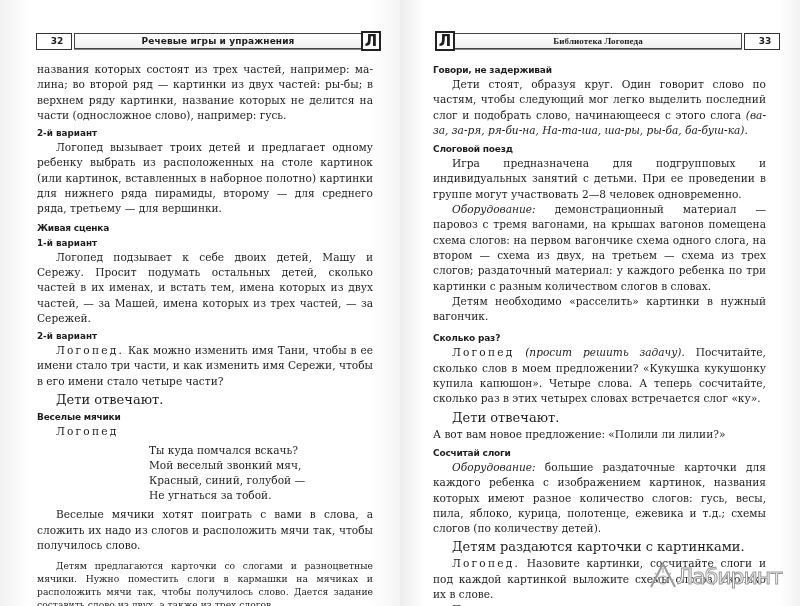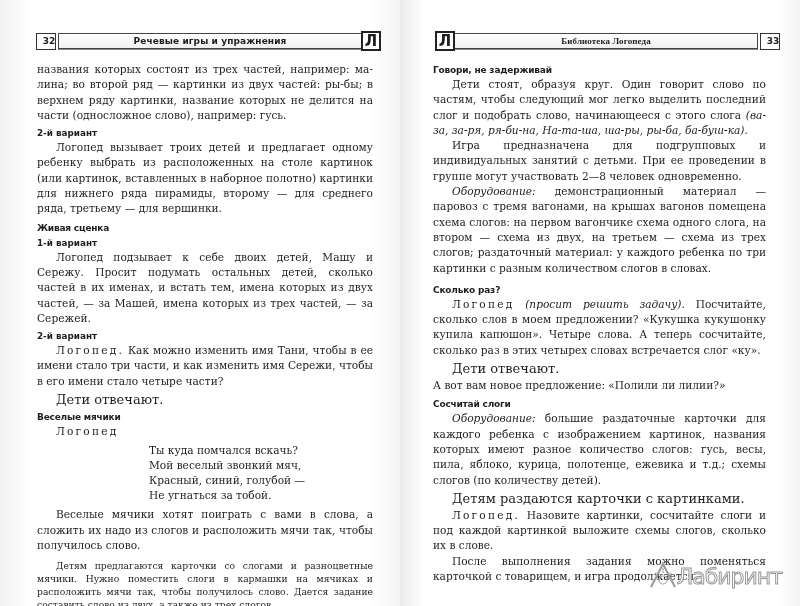--- a/index.html
+++ b/index.html
@@ -4,21 +4,21 @@
 <style>
   html,body{margin:0;padding:0;}
   body{width:800px;height:606px;background:#ffffff;position:relative;overflow:hidden;
        font-family:"DejaVu Serif","Liberation Serif",serif;color:#1e1e1e;}
   .page{position:absolute;top:0;height:606px;}
   .page.left{left:0;width:400px;background:linear-gradient(to right,#f2f2f2 0,#ffffff 30px,#ffffff 370px,#f4f4f4 400px);}
   .page.right{left:400px;width:400px;background:linear-gradient(to right,#ececec 0,#ffffff 25px,#ffffff 380px,#f2f2f2 400px);}
   .hdr{position:absolute;top:31px;height:20px;display:flex;align-items:center;}
   .left .hdr{left:36px;width:345px;}
   .right .hdr{left:35px;width:345px;}
-  .pnum{width:20px;height:17px;border:1px solid #333;font:bold 9px "DejaVu Sans",sans-serif;
+  .pnum{width:36px;height:17px;border:1px solid #333;font:bold 9px "DejaVu Sans",sans-serif;
         display:flex;align-items:center;justify-content:center;background:#fff;box-sizing:border-box;padding-left:6px;}
   .hbar{flex:1;height:14px;border:1px solid #444;border-left:none;border-right:none;
         background:linear-gradient(#fff,#f0f0f0);display:flex;align-items:center;justify-content:center;
         font:bold 9px "DejaVu Sans",sans-serif;letter-spacing:0.1px;box-shadow:0 1px 0 #888;}
   .left .hbar{border-left:1px solid #444;margin-left:2px;}
   .right .hbar{border-right:1px solid #444;margin-right:2px;font-family:Liberation Serif, serif;}
   .lbox{width:20px;height:20px;border:2px solid #222;box-sizing:border-box;display:flex;align-items:center;justify-content:center;
         font:bold 15px "DejaVu Sans",sans-serif;background:#fff;}
   .content{position:absolute;top:62px;font-size:10.6px;line-height:15.3px;}
   .left .content{left:37px;width:336px;}
@@ -76,22 +76,24 @@
   <div class="hdr">
     <div class="lbox">Л</div>
     <div class="hbar">Библиотека Логопеда</div>
     <div class="pnum">33</div>
   </div>
 
   <div class="content">
     <h4 style="margin-top:3px">Говори, не задерживай</h4>
     <p class="ind"><span>Дети стоят, образуя круг. Один говорит слово по частям, чтобы следующий мог легко выделить последний слог и подобрать слово, начинающееся с этого слога</span> <i>(ва-за, за-ря, ря-би-на, На-та-ша, ша-ры, ры-ба, ба-буш-ка).</i></p>
 
+    <h4>Слоговой поезд</h4>
     <p class="ind">Игра предназначена для подгрупповых и индивидуальных занятий с детьми. При ее проведении в группе могут участвовать 2—8 человек одновременно.</p>
     <p class="ind"><i>Оборудование:</i> <span>демонстрационный материал — паровоз с тремя вагонами, на крышах вагонов помещена схема слогов: на первом вагончике схема одного слога, на втором — схема из двух, на третьем — схема из трех слогов; раздаточный материал: у каждого ребенка по три картинки с разным количеством слогов в словах.</span></p>
+    <p class="ind">Детям необходимо «расселить» картинки в нужный вагончик.</p>
 
     <h4 style="margin-top:9px">Сколько раз?</h4>
     <p class="ind"><span class="spaced">Логопед</span> <i>(просит решить задачу).</i> <span>Посчитайте, сколько слов в моем предложении? «Кукушка кукушонку купила капюшон». Четыре слова. А теперь сосчитайте, сколько раз в этих четырех словах встречается слог «ку».</span></p>
     <p class="note small">Дети отвечают.</p>
     <p>А вот вам новое предложение: «Полили ли лилии?»</p>
 
     <h4>Сосчитай слоги</h4>
     <p class="ind"><i>Оборудование:</i> <span>большие раздаточные карточки для каждого ребенка с изображением картинок, названия которых имеют разное количество слогов: гусь, весы, пила, яблоко, курица, полотенце, ежевика и т.д.; схемы слогов (по количеству детей).</span></p>
     <p class="note small">Детям раздаются карточки с картинками.</p>
     <p class="ind"><span class="spaced">Логопед.</span> <span>Назовите картинки, сосчитайте слоги и под каждой картинкой выложите схемы слогов, сколько их в слове.</span></p>

